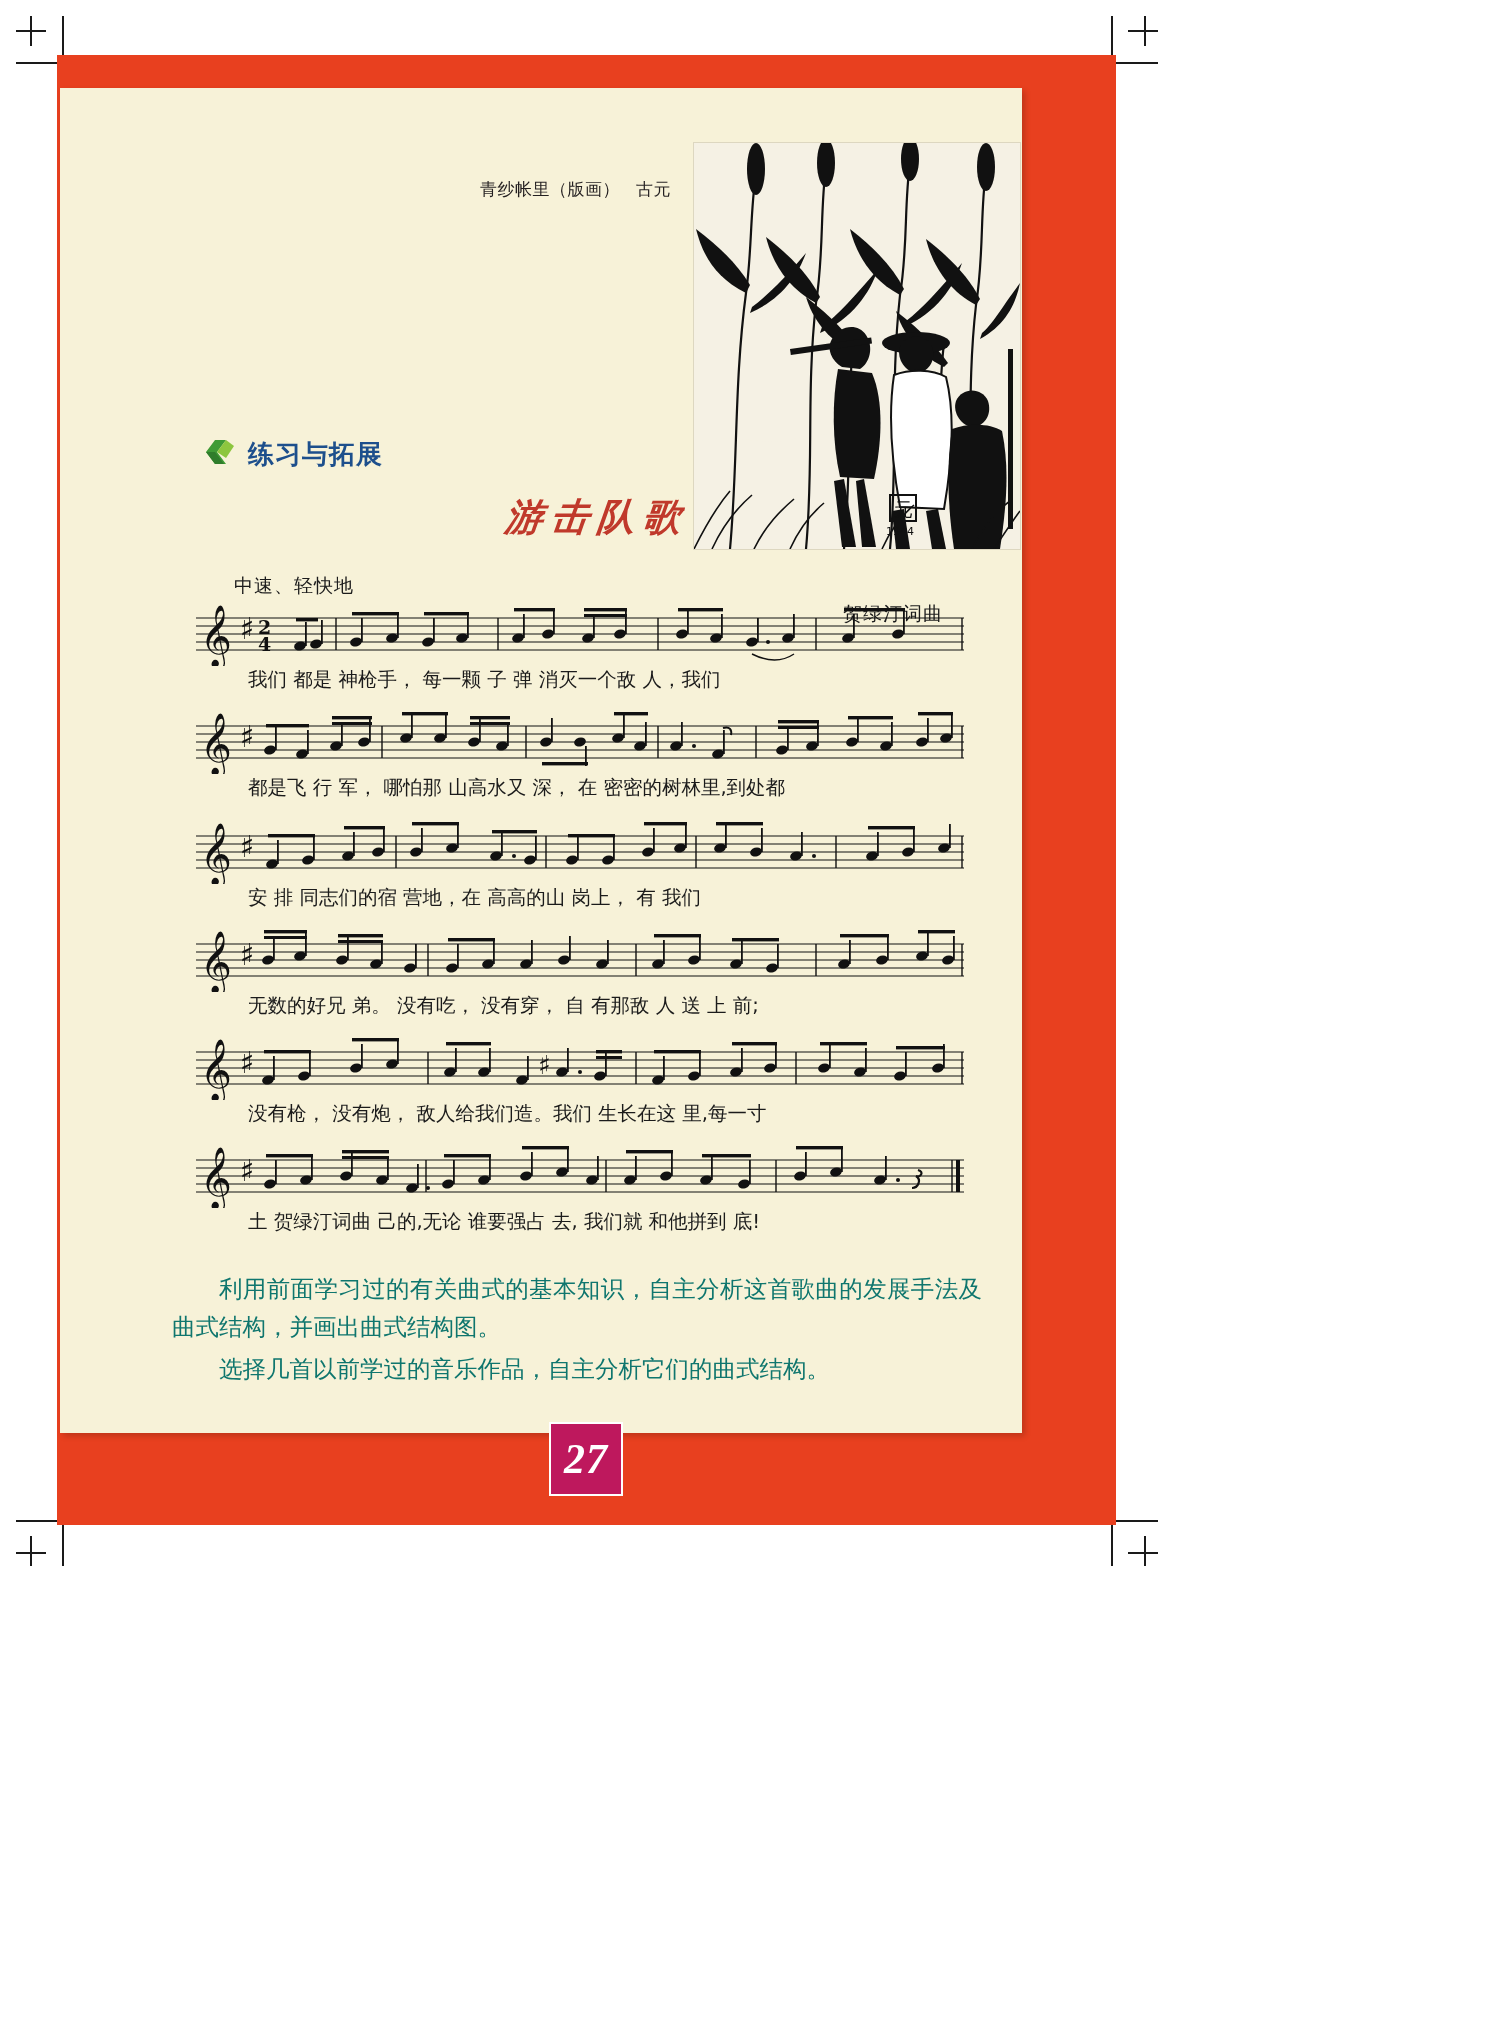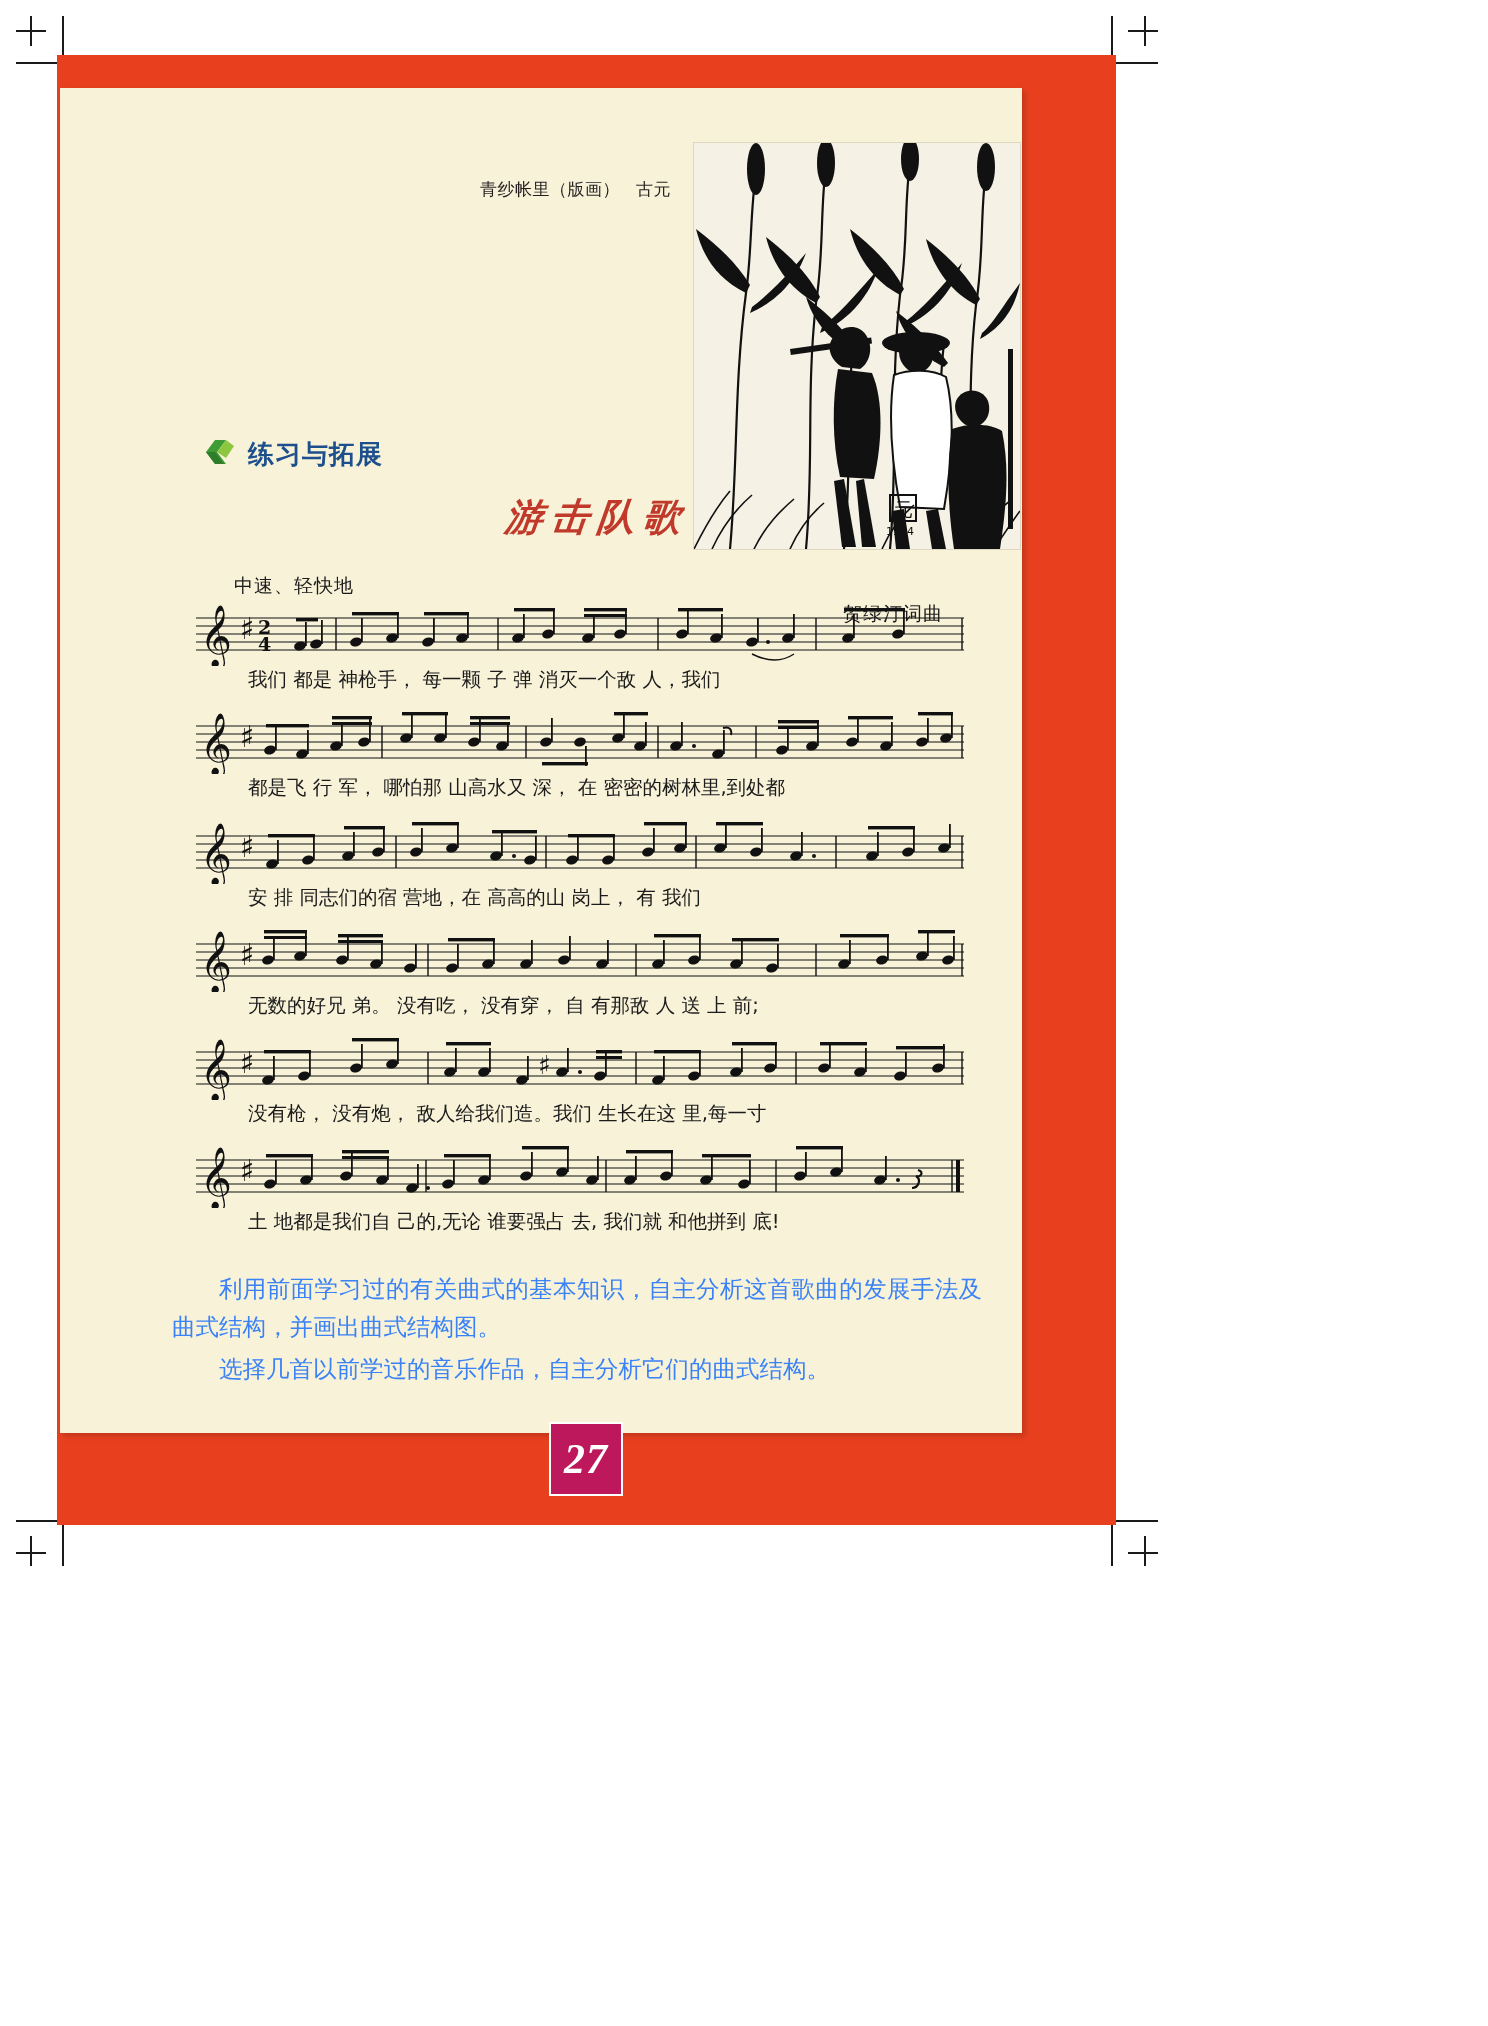--- a/index.html
+++ b/index.html
@@ -159,21 +159,21 @@
     padding-left: 52px;
   }
 
   
   .bodytext {
     position: absolute;
     left: 172px;
     width: 810px;
     font-family: "DejaVu Sans", sans-serif;
     font-size: 23.5px;
-    color: #3b82f6;
+    color: #0f766e;
     line-height: 1.62;
     text-align: justify;
   }
   .bodytext p { margin: 0 0 4px 0; text-indent: 2em; }
 </style>
 </head>
 <body>
 
 <div class="page">
 
@@ -744,21 +744,21 @@
           <ellipse cx="640" cy="26" rx="6" ry="4.4" transform="rotate(-18 640 26)"></ellipse>
             <rect x="645" y="2" width="1.8" height="24"></rect>
           <rect x="600" y="0" width="47" height="3.4"></rect>
           <ellipse cx="684" cy="34" rx="6" ry="4.4" transform="rotate(-18 684 34)"></ellipse>
             <rect x="689" y="10" width="1.8" height="24"></rect>
           <circle cx="702" cy="34" r="2"></circle>
           <path d="M722 24 c7 2 2 8 -2 6 c6 4 2 12 -4 12" fill="none" stroke="#111" stroke-width="2.2"></path>
         </g>
       </svg>
     </div>
-    <div class="lyric">土 地都是我们自    己的,无论  谁要强占 去, 我们就  和他拼到  底!</div>
+    <div class="lyric">土 贺绿汀词曲    己的,无论  谁要强占 去, 我们就  和他拼到  底!</div>
   </div>
 
   <div class="bodytext" style="top:1270px;">
     <p>利用前面学习过的有关曲式的基本知识，自主分析这首歌曲的发展手法及曲式结构，并画出曲式结构图。</p>
     <p>选择几首以前学过的音乐作品，自主分析它们的曲式结构。</p>
   </div>
 
   <div class="pagenum">27</div>
 
 </div>

